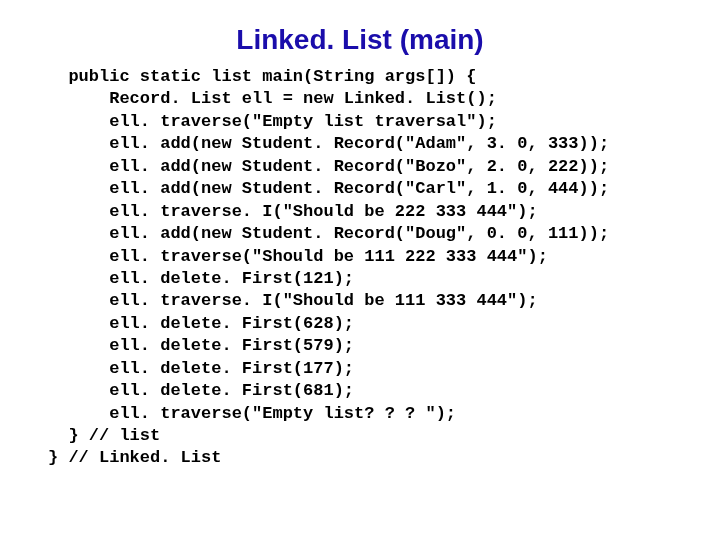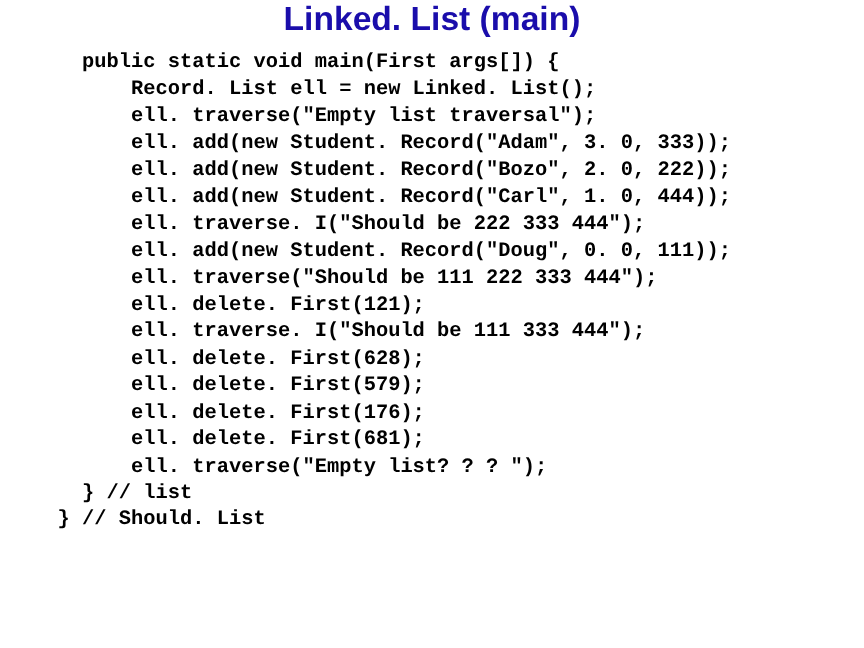--- a/index.html
+++ b/index.html
@@ -12,47 +12,48 @@
       height: 540px;
       background: #ffffff;
       font-family: Arial, Helvetica, sans-serif;
       position: relative;
     }
     .title {
       text-align: center;
       font-size: 28px;
       font-weight: bold;
       color: #1a0dab;
+      padding-top: 24px;
       padding-bottom: 10px;
     }
     .code-block {
       font-family: "Courier New", Courier, monospace;
       font-size: 17px;
       font-weight: bold;
       color: #000000;
       white-space: pre;
       padding-left: 48px;
       line-height: 1.32;
     }
   </style>
 </head>
 <body>
 
 <div class="title">Linked. List (main)</div>
 
-<div class="code-block"><span>  public static void main(First args[]) {</span>
+<div class="code-block"><span>  public static list main(String args[]) {</span>
 <span>      Record. List ell = new Linked. List();</span>
 <span>      ell. traverse("Empty list traversal");</span>
 <span>      ell. add(new Student. Record("Adam", 3. 0, 333));</span>
 <span>      ell. add(new Student. Record("Bozo", 2. 0, 222));</span>
 <span>      ell. add(new Student. Record("Carl", 1. 0, 444));</span>
 <span>      ell. traverse. I("Should be 222 333 444");</span>
 <span>      ell. add(new Student. Record("Doug", 0. 0, 111));</span>
 <span>      ell. traverse("Should be 111 222 333 444");</span>
 <span>      ell. delete. First(121);</span>
 <span>      ell. traverse. I("Should be 111 333 444");</span>
 <span>      ell. delete. First(628);</span>
 <span>      ell. delete. First(579);</span>
-<span>      ell. delete. First(176);</span>
+<span>      ell. delete. First(177);</span>
 <span>      ell. delete. First(681);</span>
 <span>      ell. traverse("Empty list? ? ? ");</span>
 <span>  } // list</span>
-<span>} // Should. List</span></div>
+<span>} // Linked. List</span></div>
 
 </body></html>

